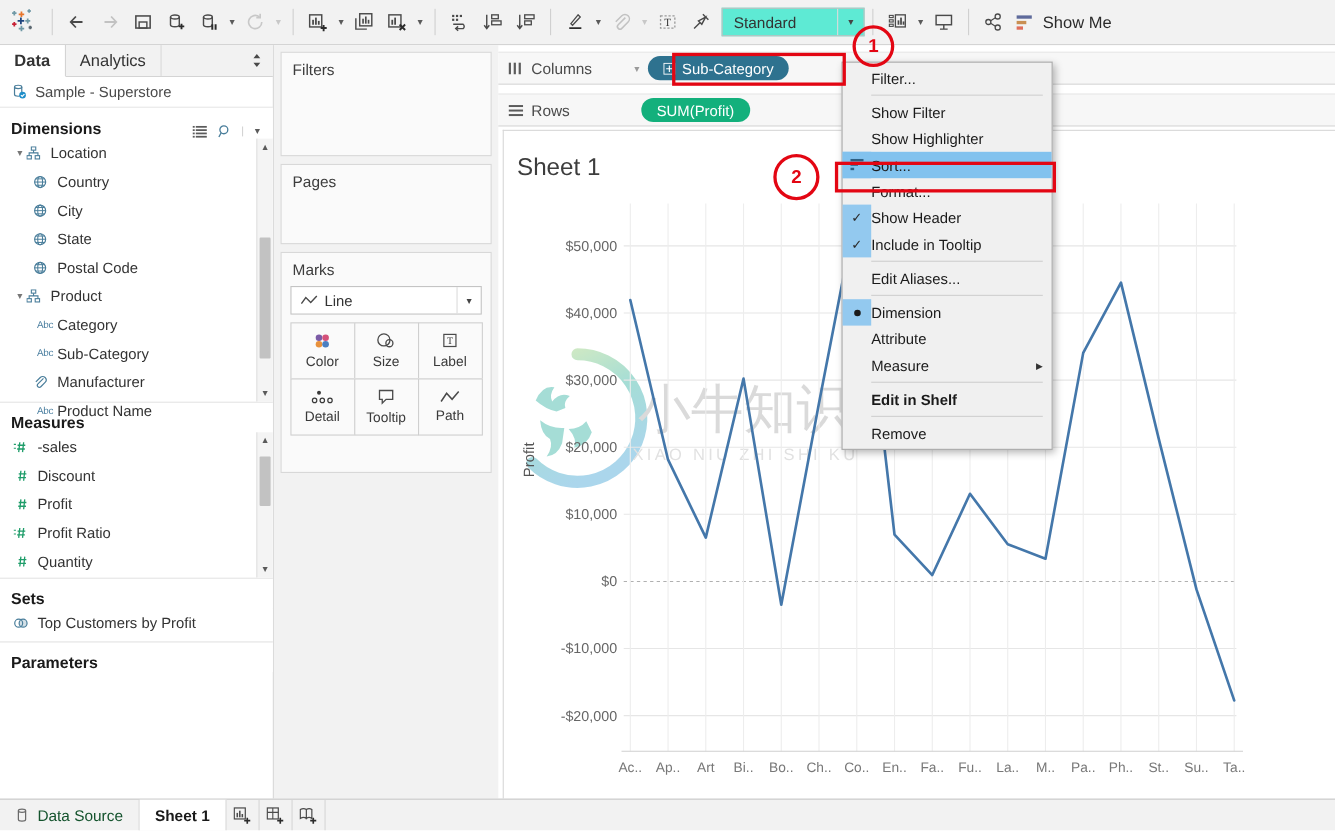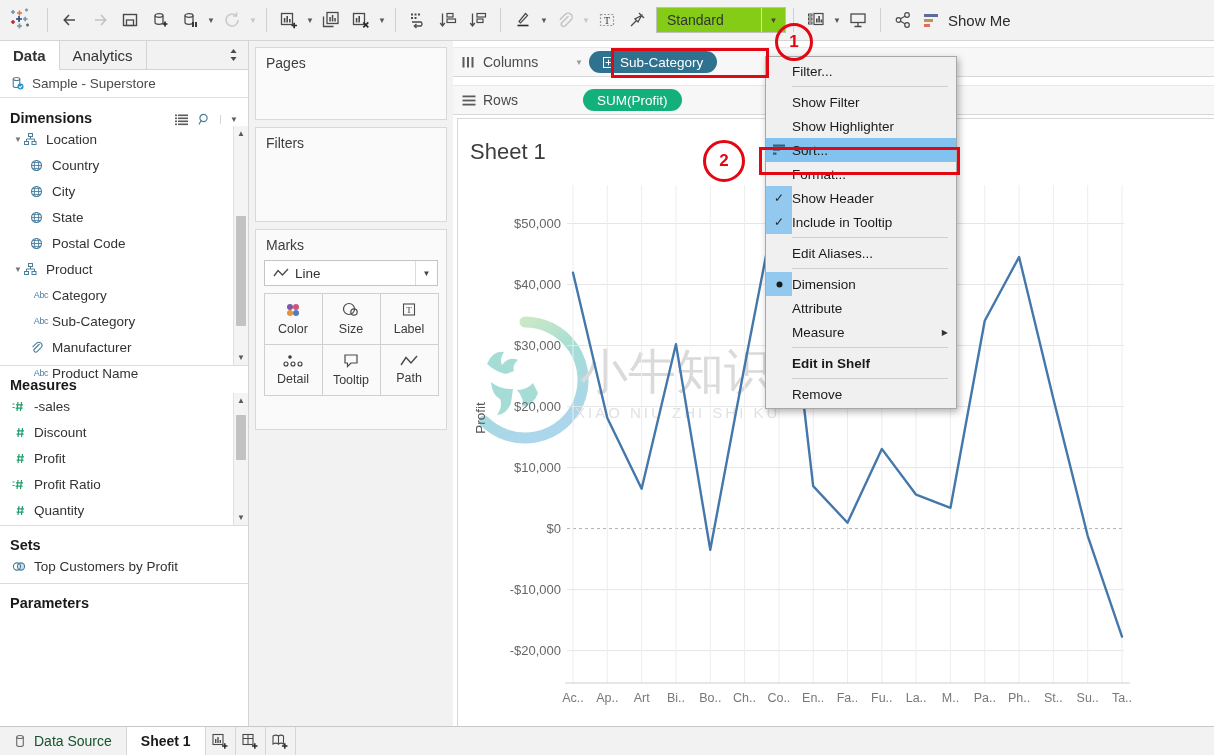--- a/index.html
+++ b/index.html
@@ -28,21 +28,21 @@
     cursor: default; position: relative; color: #4a4a4a;
   }
   .tb-btn.dis { color: #c2c2c2; }
   .tb-caret {
     width: 12px; height: 28px; display: flex; align-items: center; justify-content: center;
     font-size: 8px; color: #5a5a5a; cursor: default;
   }
   .tb-caret.dis { color: #c8c8c8; }
   .fit-select {
     display: flex; align-items: center; height: 26px; border: 1px solid #c0c0c0;
-    background: #84cc16; margin-left: 4px; min-width: 130px;
+    background: #5eead4; margin-left: 4px; min-width: 130px;
   }
   .fit-select .fs-label { flex: 1; padding: 0 10px; font-size: 14px; color: #333; }
   .fit-select .fs-arrow {
     width: 24px; height: 24px; display: flex; align-items: center; justify-content: center;
     border-left: 1px solid #dcdcdc; font-size: 8px; color: #444;
   }
   .showme {
     display: flex; align-items: center; gap: 7px; margin-left: 6px;
     font-size: 15px; color: #2b2b2b; cursor: default; padding-right: 8px;
   }
@@ -617,25 +617,25 @@
         <span>Top Customers by Profit</span>
       </div>
     </div>
 
     <div class="sec-head">
       <span class="sh-title">Parameters</span>
     </div>
   </div>
 
   <div class="shelf-col">
+    <div class="card" style="height:95px;">
+      <div class="card-title">Filters</div>
+    </div>
     <div class="card" style="height:73px;">
       <div class="card-title">Pages</div>
-    </div>
-    <div class="card" style="height:95px;">
-      <div class="card-title">Filters</div>
     </div>
     <div class="marks-card" style="height:201px;">
       <div class="card-title">Marks</div>
       <div class="marks-select">
         <div class="ms-lbl">
           <span>
             <svg width="16" height="10" viewBox="0 0 16 10">
                 <path d="M1 8 L5 2.5 L9.5 7 L15 1" stroke="#4a4a4a" stroke-width="1.3" fill="none"></path>
               </svg>
           </span>

